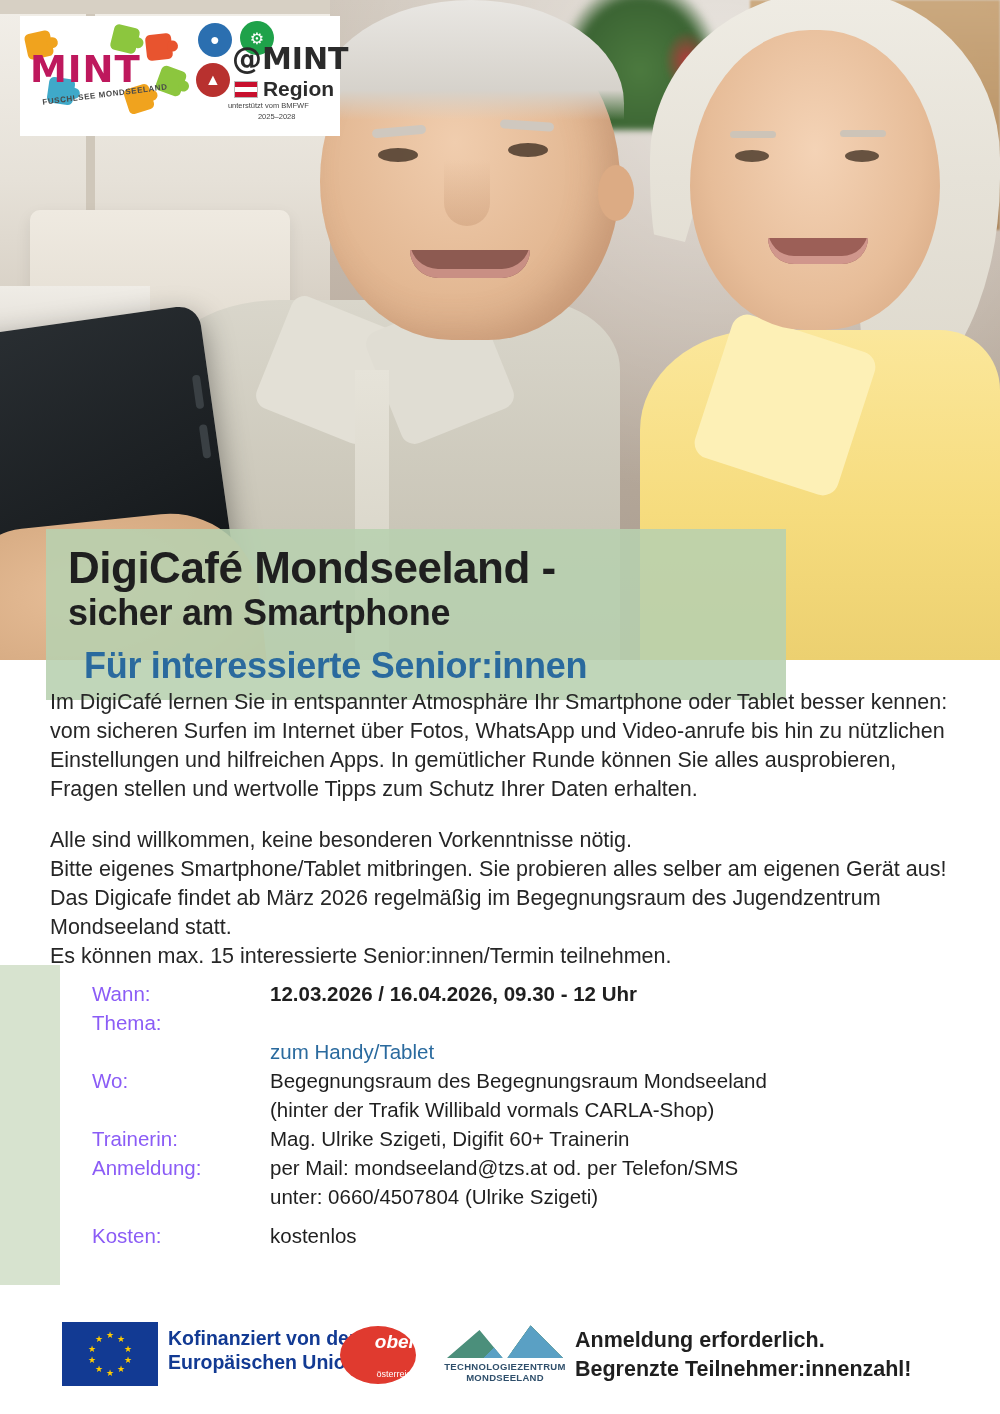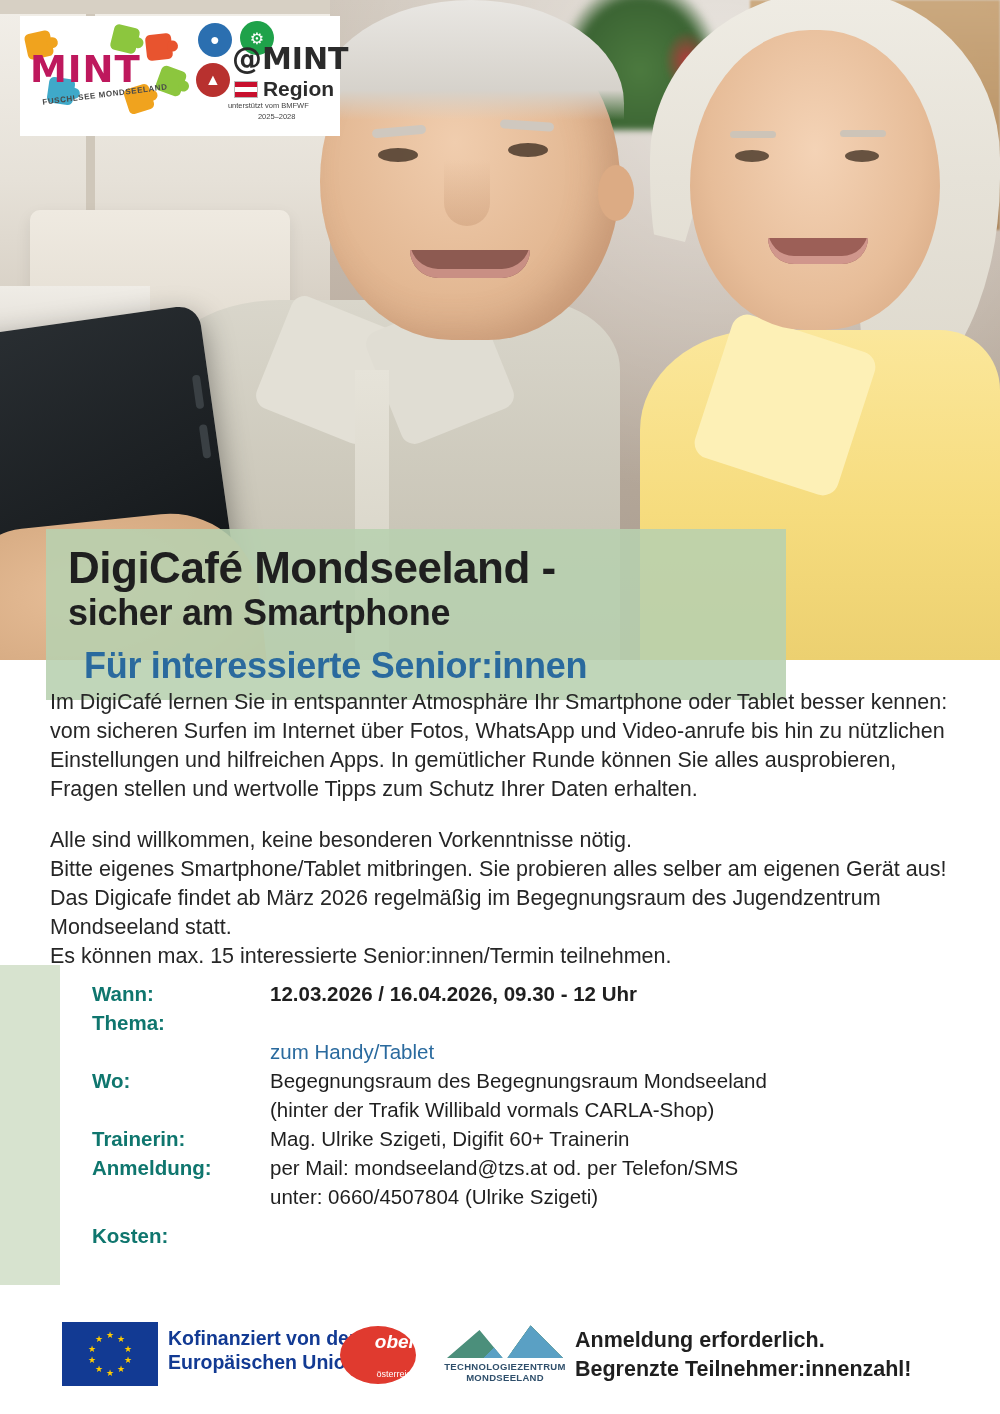--- a/index.html
+++ b/index.html
@@ -321,22 +321,22 @@
     font-size: 20.5px;
     line-height: 1.32;
   }
   .drow {
     display: flex;
     margin-bottom: 2px;
   }
   .dlabel {
     width: 178px;
     flex: 0 0 178px;
-    color: #0f766e;
-    font-weight: 700;
+    color: #8b5cf6;
+    font-weight: 400;
   }
   .dval {
     flex: 1;
     color: #1f1f1f;
   }
   .dval.blue { color: #2a6a9e; }
   .dval.bold { font-weight: 700; }
   .spacer-row { height: 10px; }
 
   
@@ -507,20 +507,21 @@
     <div class="dlabel">Anmeldung:</div>
     <div class="dval">per Mail: mondseeland@tzs.at od. per Telefon/SMS</div>
   </div>
   <div class="drow">
     <div class="dlabel"></div>
     <div class="dval">unter: 0660/4507804 (Ulrike Szigeti)</div>
   </div>
   <div class="spacer-row"></div>
   <div class="drow">
     <div class="dlabel">Kosten:</div>
+    <div class="dval">kostenlos</div>
   </div>
 </div>
 
 <div class="footer">
   <div class="eu-flag">
     <div class="eu-stars">
       <span style="left:19px;top:0">★</span>
       <span style="left:30px;top:4px">★</span>
       <span style="left:37px;top:14px">★</span>
       <span style="left:37px;top:25px">★</span>

